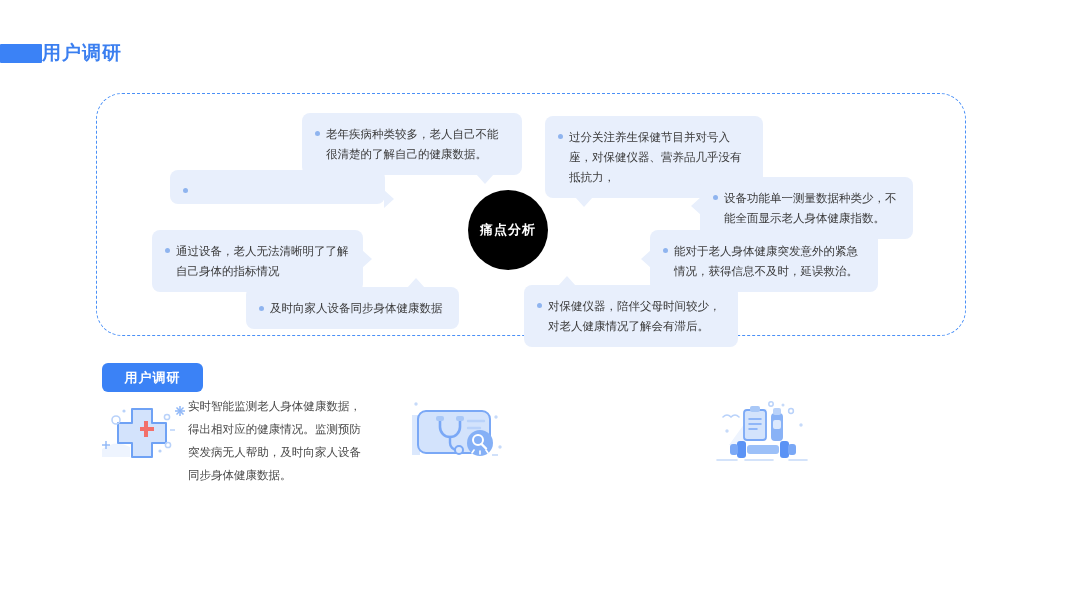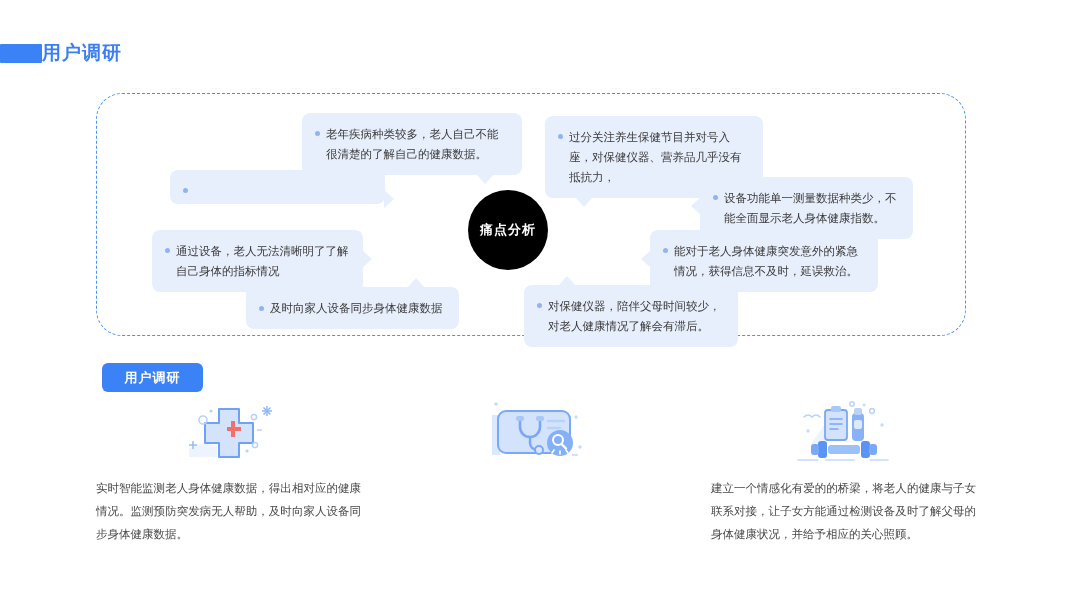--- a/index.html
+++ b/index.html
@@ -175,21 +175,21 @@
     position: absolute;
     left: 96px;
     top: 395px;
     width: 880px;
     display: flex;
     justify-content: space-between;
   }
   .column {
     width: 265px;
     display: flex;
-    flex-direction: column;
+    flex-direction: row;
   }
   .col-icon {
     height: 72px;
     display: flex;
     align-items: center;
     justify-content: center;
     margin-bottom: 10px;
   }
   .col-text {
     font-size: 11.5px;
@@ -338,16 +338,15 @@
         <circle cx="90" cy="26" r="1.7" fill="#c6daf9"></circle>
         <circle cx="16" cy="32" r="1.7" fill="#c6daf9"></circle>
         <circle cx="72" cy="6" r="1.5" fill="#c6daf9"></circle>
         <g stroke="#c6daf9" stroke-width="1.6" stroke-linecap="round">
           <line x1="6" y1="61" x2="26" y2="61"></line>
           <line x1="34" y1="61" x2="62" y2="61"></line>
           <line x1="78" y1="61" x2="96" y2="61"></line>
         </g>
       </svg>
     </div>
-    <div class="col-text">建立一个情感化有爱的的桥梁，将老人的健康与子女联系对接，让子女方能通过检测设备及时了解父母的身体健康状况，并给予相应的关心照顾。</div>
   </div>
 
 </div>
 
 </body></html>

